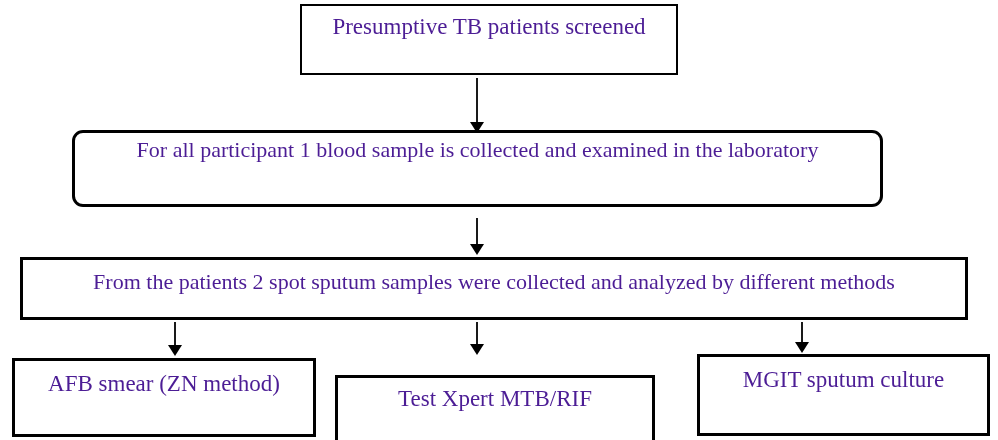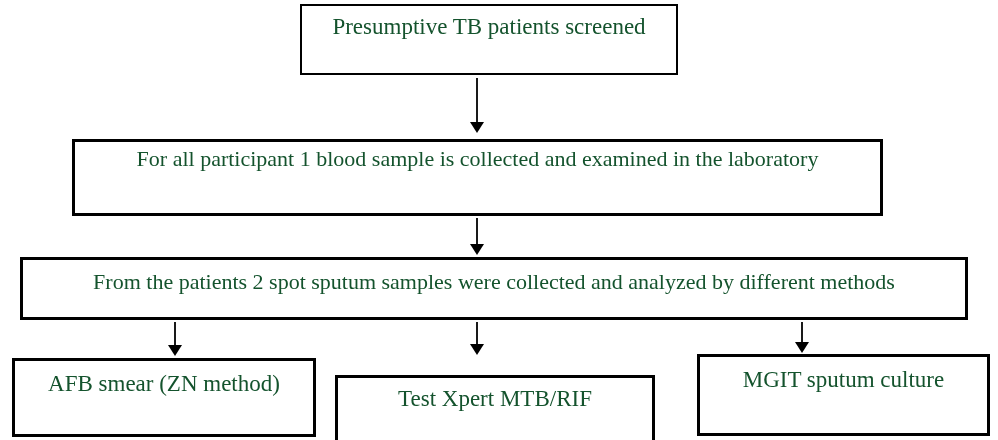--- a/index.html
+++ b/index.html
@@ -6,39 +6,39 @@
     margin: 0;
     padding: 0;
     background: #ffffff;
   }
   .canvas {
     position: relative;
     width: 998px;
     height: 440px;
     background: #ffffff;
     font-family: "Liberation Serif", "DejaVu Serif", serif;
-    color: #14532d;
+    color: #4c1d95;
     overflow: hidden;
   }
   .box {
     position: absolute;
     box-sizing: border-box;
     border: 3px solid #000000;
     background: #ffffff;
     text-align: center;
   }
   .box .label {
     display: block;
     font-size: 23px;
     line-height: 1.15;
     white-space: nowrap;
   }
   
   .box-screening { left: 300px; top: 4px;   width: 378px; height: 71px; border-width: 2px; padding-top: 8px; }
-  .box-blood     { left: 72px;  top: 139px; width: 811px; height: 77px; padding-top: 4px; }
+  .box-blood     { left: 72px;  top: 130px; width: 811px; height: 77px; padding-top: 4px; border-radius: 11px; }
   .box-blood .label { font-size: 22px; line-height: 26px; }
   .box-sputum    { left: 20px;  top: 257px; width: 948px; height: 63px; padding-top: 9px; }
   .box-sputum .label { font-size: 22px; }
   .box-afb       { left: 12px;   top: 358px; width: 304px; height: 79px; padding-top: 10px; }
   .box-xpert     { left: 335px; top: 375px; width: 320px; height: 80px; padding-top: 8px; }
   .box-mgit      { left: 697px; top: 354px; width: 293px; height: 82px; padding-top: 10px; }
 
   
   .arrow {
     position: absolute;

